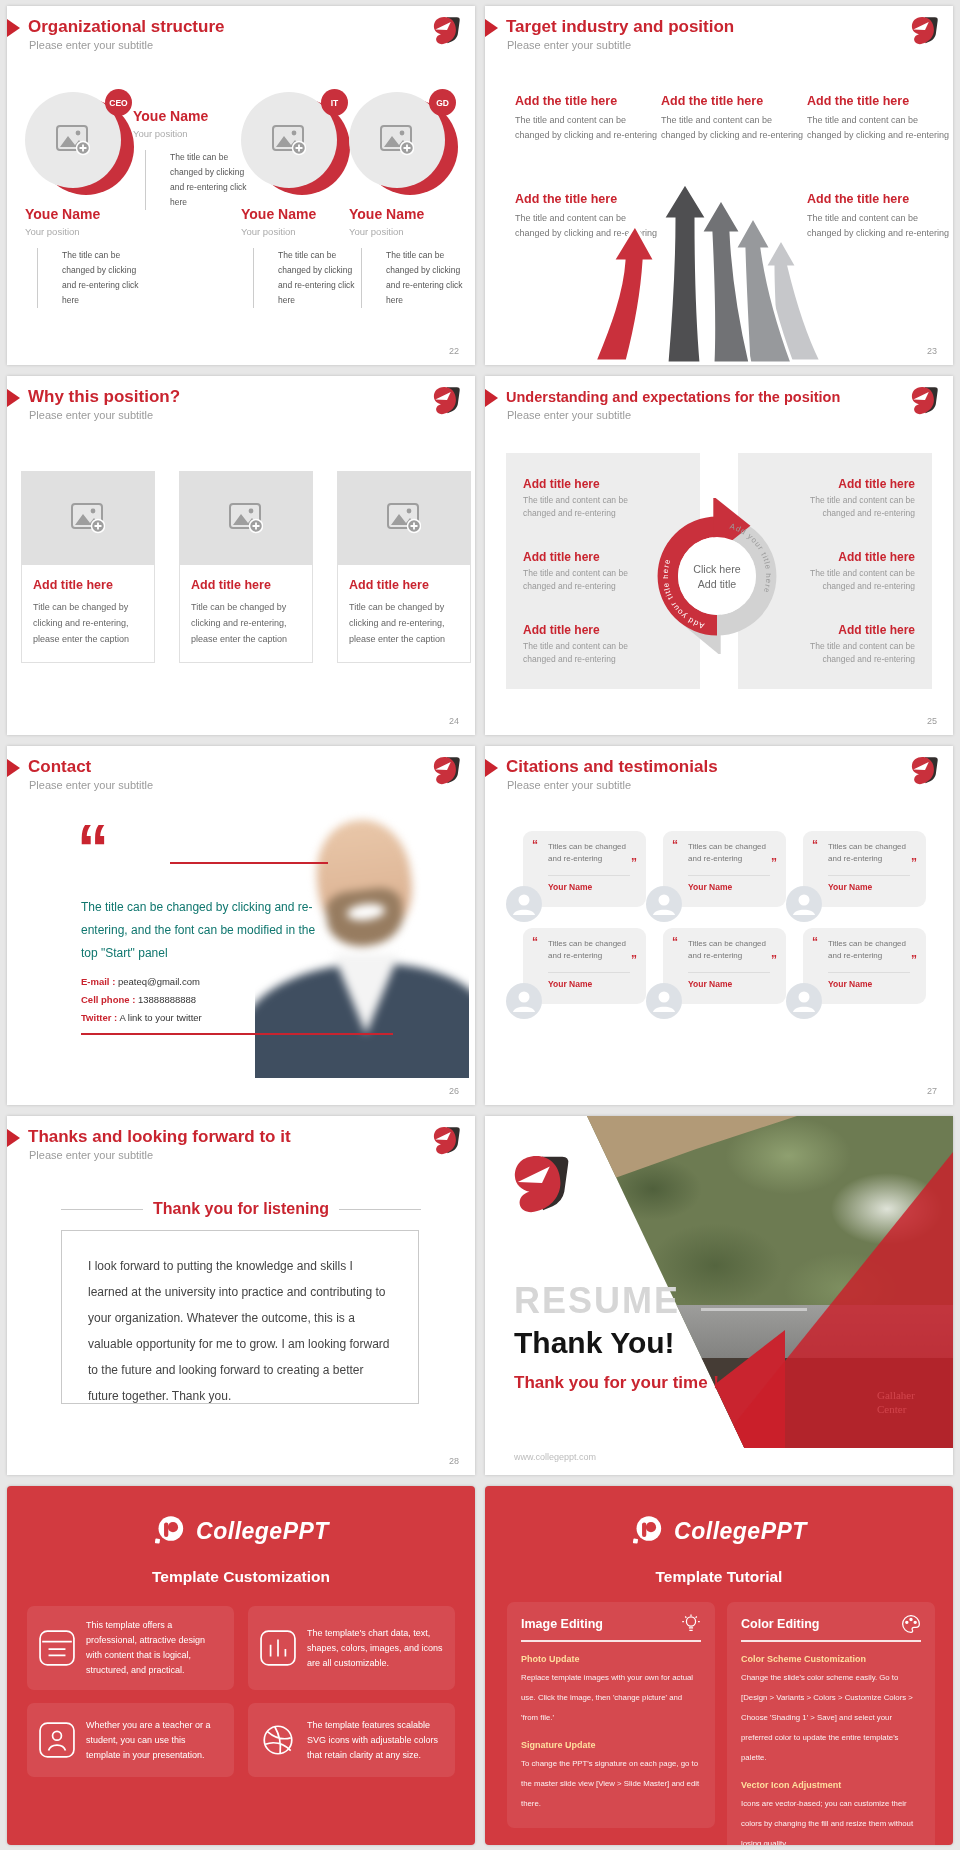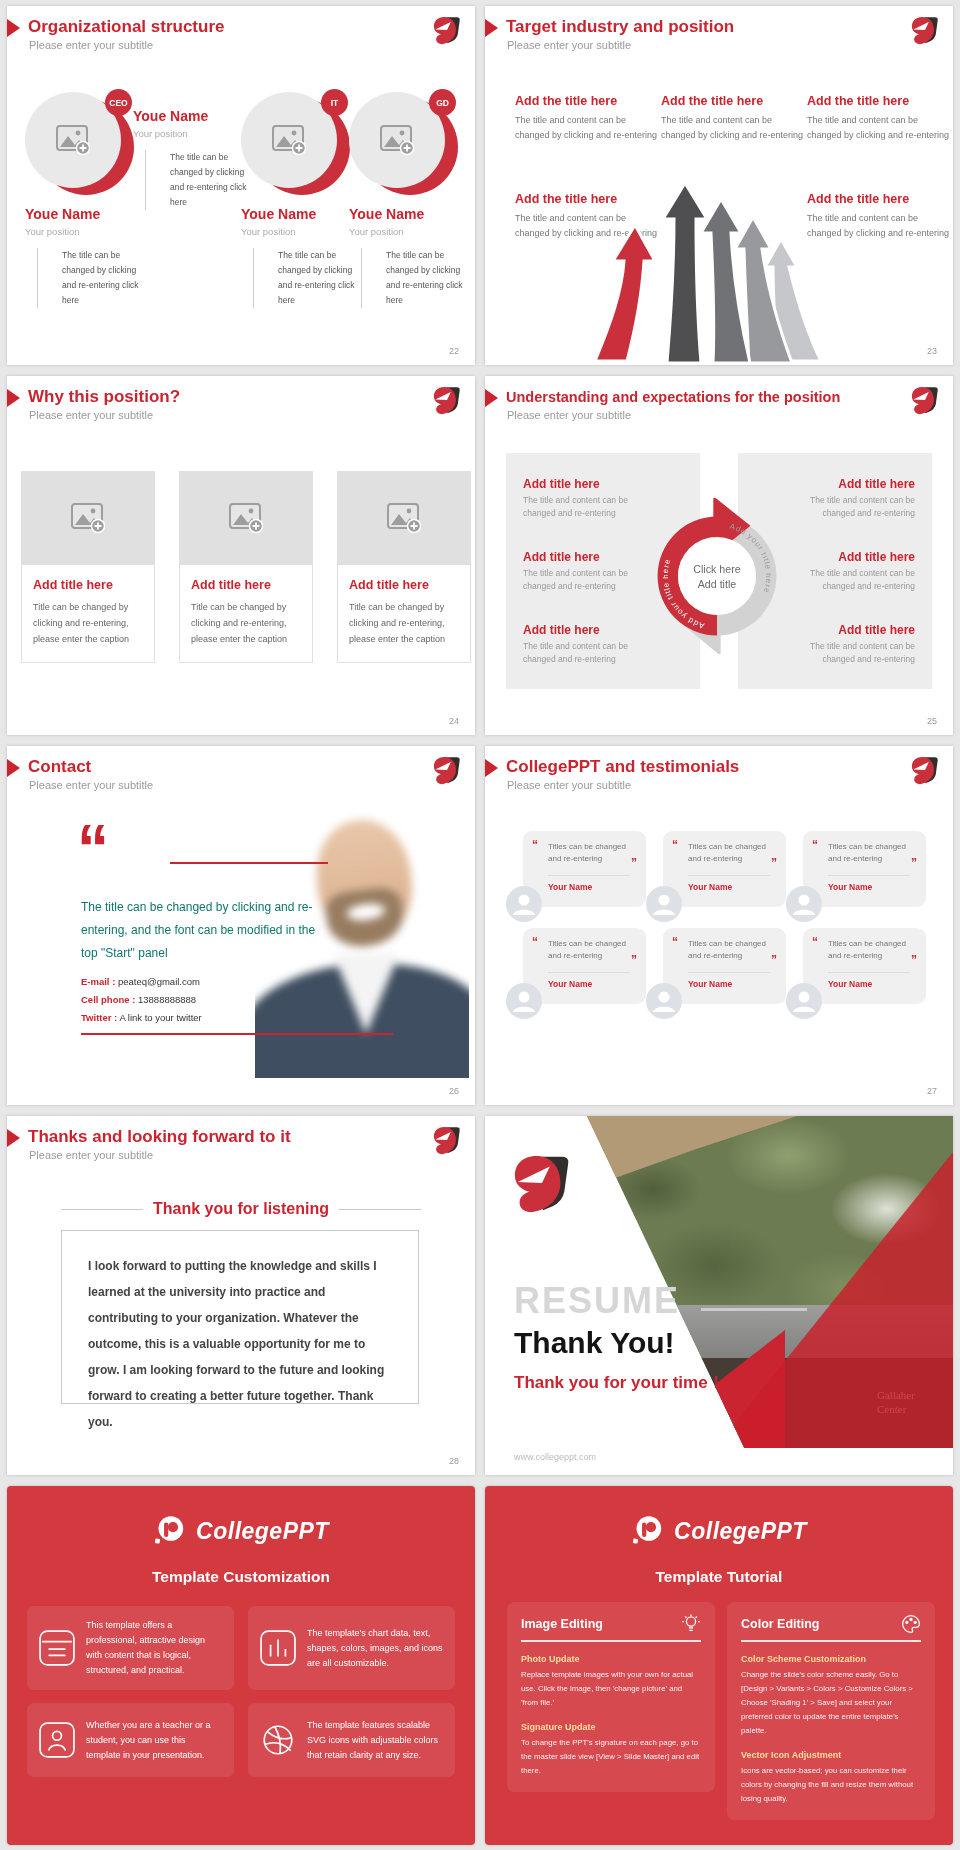--- a/index.html
+++ b/index.html
@@ -69,21 +69,21 @@
   .c-oq{position:absolute;left:9px;top:7px;color:#c9242f;font-weight:bold;font-size:12px;}
   .c-text{position:absolute;left:25px;top:10px;width:86px;font-size:8px;color:#777;line-height:12px;}
   .c-cq{position:absolute;right:9px;top:25px;color:#c9242f;font-weight:bold;font-size:12px;}
   .c-line{position:absolute;left:25px;top:44px;width:82px;border-top:1px solid #ddd;}
   .c-name{position:absolute;left:25px;top:51px;font-size:8.5px;font-weight:bold;color:#c9242f;}
   .c-avatar{position:absolute;left:-17px;bottom:-15px;width:36px;height:36px;border-radius:50%;background:#dde1e6;}
   
   .th-head{position:absolute;left:54px;top:84px;width:360px;display:flex;align-items:center;gap:10px;}
   .th-line{flex:1;border-top:1px solid #c9c9c9;}
   .th-title{color:#c9242f;font-weight:bold;font-size:16px;white-space:nowrap;}
-  .th-box{position:absolute;left:54px;top:114px;width:358px;height:174px;border:1px solid #c9c9c9;box-sizing:border-box;font-weight:bold;}
+  .th-box{position:absolute;left:54px;top:114px;width:358px;height:174px;border:1px solid #c9c9c9;box-sizing:border-box;}
   .th-body{padding:22px 26px;font-size:12px;color:#444;line-height:26px;}
   
   .cl-logo{position:absolute;left:26px;top:36px;width:62px;height:62px;z-index:4;}
   .cl-photo{position:absolute;left:102px;top:0;width:366px;height:332px;clip-path:polygon(0 0,100% 0,100% 100%,43% 100%);}
   .cl-foliage{position:absolute;inset:0;background-color:#6d7b52;background-image:
     radial-gradient(ellipse 70px 45px at 18% 22%,#50603c 0%,transparent 70%),
     radial-gradient(ellipse 90px 55px at 55% 12%,#8fa070 0%,transparent 70%),
     radial-gradient(ellipse 75px 48px at 82% 28%,#dfe3d8 0%,transparent 75%),
     radial-gradient(ellipse 95px 60px at 35% 45%,#55653f 0%,transparent 70%),
     radial-gradient(ellipse 85px 52px at 70% 52%,#7e8f60 0%,transparent 70%);}
@@ -105,21 +105,21 @@
   .p-name{font-size:23px;font-weight:bold;font-style:italic;letter-spacing:.5px;}
   .p-head{position:absolute;top:82px;left:0;right:0;text-align:center;font-size:15.5px;font-weight:bold;}
   .i-grid{position:absolute;left:20px;top:120px;display:grid;grid-template-columns:207px 207px;gap:13px 14px;}
   .i-card{background:rgba(255,255,255,.09);border-radius:7px;padding:12px 12px;display:flex;gap:11px;align-items:center;min-height:74px;box-sizing:border-box;}
   .i-icon{flex:0 0 36px;}
   .i-text{font-size:9px;line-height:15px;}
   .t-cols{position:absolute;left:22px;top:116px;display:grid;grid-template-columns:208px 208px;gap:12px;align-items:start;}
   .t-col{background:rgba(255,255,255,.08);border-radius:7px;padding:12px 14px 14px;box-sizing:border-box;}
   .t-header{display:flex;justify-content:space-between;align-items:center;border-bottom:2px solid rgba(255,255,255,.85);padding-bottom:6px;font-size:12.5px;font-weight:bold;}
   .t-sub{margin-top:12px;font-size:9px;font-weight:bold;color:#ffdf9e;}
-  .t-body{margin-top:4px;font-size:7.8px;line-height:14px;color:rgba(255,255,255,.92);}
+  .t-body{margin-top:4px;font-size:7.8px;line-height:20px;color:rgba(255,255,255,.92);}
 </style>
 </head>
 <body>
 
 <svg width="0" height="0" style="position:absolute">
   <defs>
     <g id="rlogo">
       <path d="M32 5 H53 Q60 5 59 12 L55 41 Q53 51 43 56 L33 60 L27 30 Z" fill="#332d2c"></path>
       <path d="M26 4 C12 4 3.5 13 4 25 c0.5 9 7 14 15 16 c-7 2 -11 7 -10 13 c1 7 10 10 18 7 C42 57 51 45 51 32 C51 15 41 4 26 4 Z" fill="#c9303c"></path>
       <path d="M7 31 L40 15 L32 32 Z" fill="#ffffff"></path>
@@ -359,21 +359,21 @@
       <div class="c-field"><span class="c-label">E-mail :</span> <span>peateq@gmail.com</span></div>
       <div class="c-field"><span class="c-label">Cell phone :</span> <span>13888888888</span></div>
       <div class="c-field"><span class="c-label">Twitter :</span> <span>A link to your twitter</span></div>
     </div>
     <div class="c-underline"></div>
     <div class="pagenum">26</div>
   </div>
 
   <div class="slide">
     <div class="hdr-arrow"></div>
-    <div class="hdr-title">CollegePPT and testimonials</div>
+    <div class="hdr-title">Citations and testimonials</div>
     <div class="hdr-sub">Please enter your subtitle</div>
     <svg class="logo" viewBox="0 0 64 64">
         <use href="#rlogo"></use>
       </svg>
 
     <div class="c-card cc0">
       <div class="c-avatar"><svg width="36" height="36" viewBox="0 0 36 36">
             <use href="#avatar-person"></use>
           </svg></div>
       <div class="c-oq">“</div>

